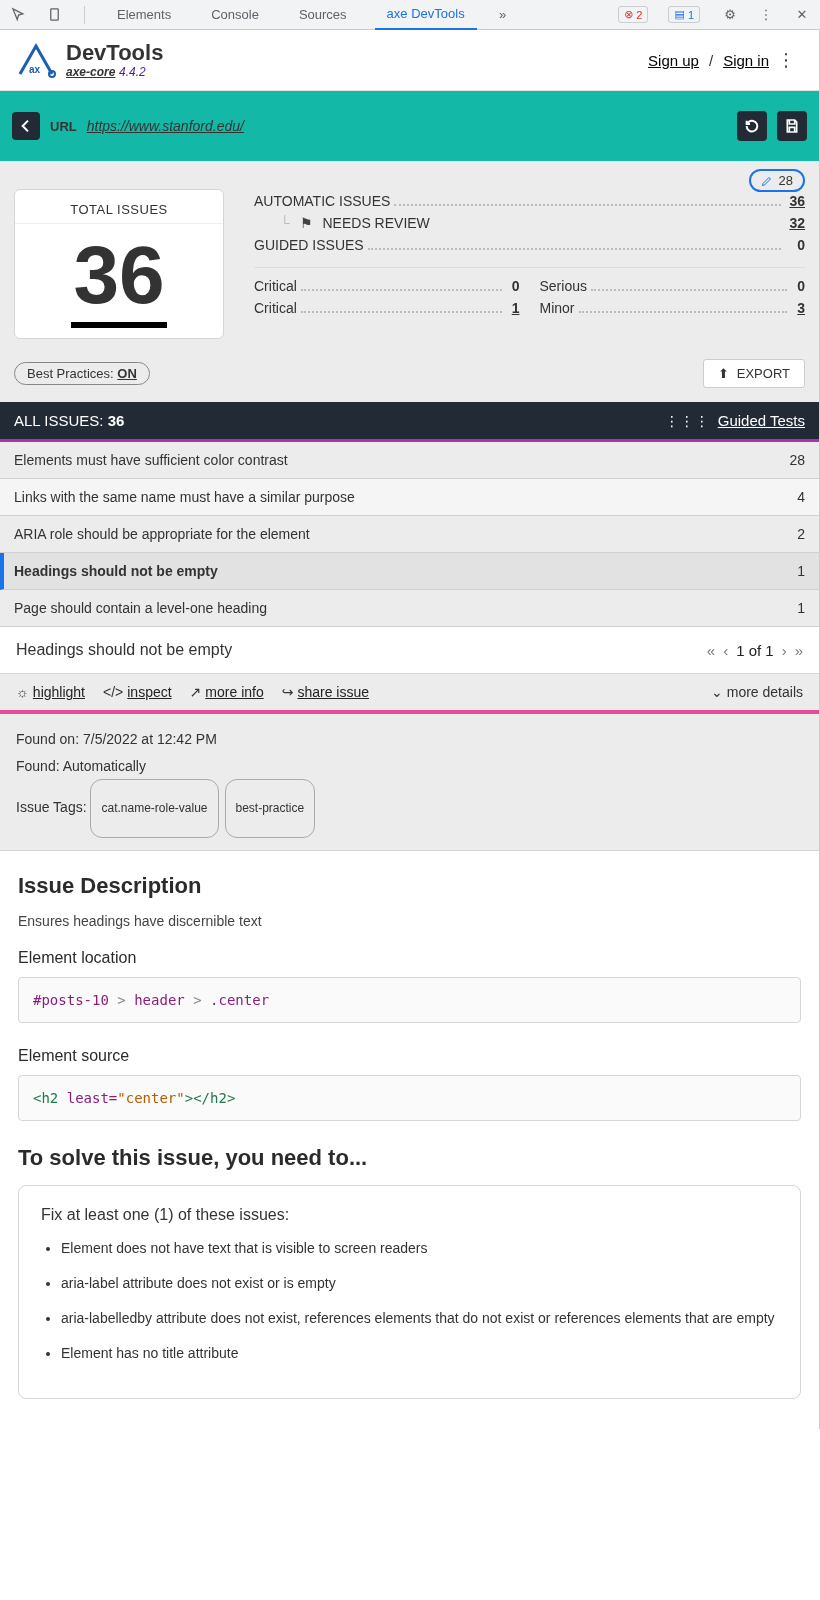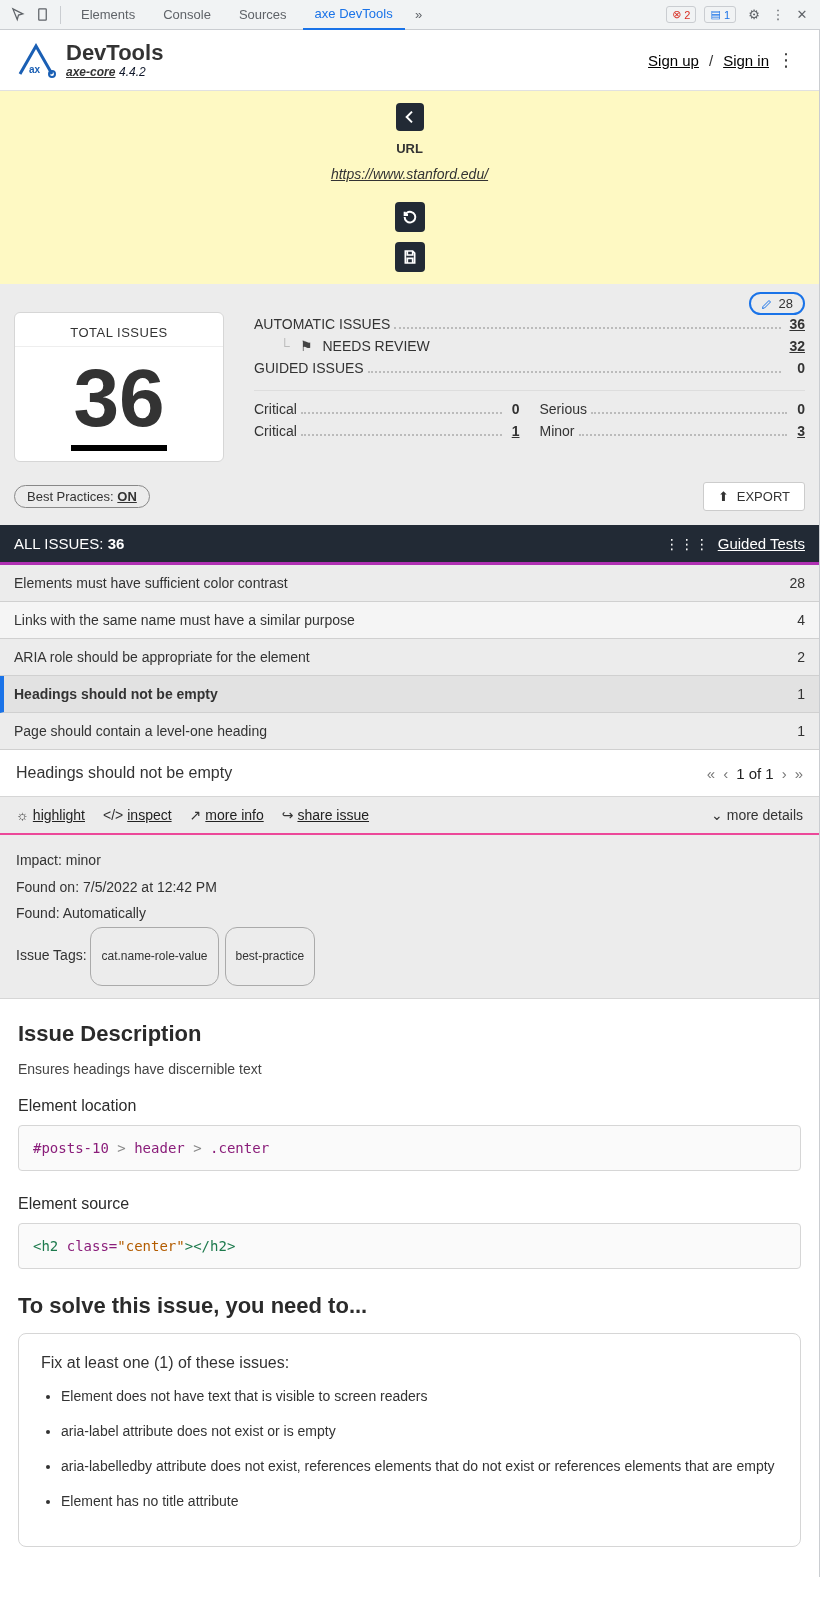--- a/index.html
+++ b/index.html
@@ -1,44 +1,44 @@
 <!DOCTYPE html>
 <html><head>
 <meta charset="utf-8">
 <style>
 * { box-sizing: border-box; margin: 0; padding: 0; }
 body { font-family: -apple-system, BlinkMacSystemFont, "Segoe UI", Helvetica, Arial, sans-serif; font-size: 13px; color: #333; background: #fff; width: 820px; }
 
 
-.devtools-tabs { display: flex; align-items: center; height: 30px; background: #f1f3f4; border-bottom: 1px solid #cacdd1; padding: 0 8px; gap: 4px; }
+.devtools-tabs { display: flex; align-items: center; height: 30px; background: #f1f3f4; border-bottom: 1px solid #cacdd1; padding: 0 8px; gap: 16px; }
 .devtools-tabs .icon-btn { width: 20px; height: 20px; display: flex; align-items: center; justify-content: center; color: #5f6368; }
 .devtools-tabs .sep { width: 1px; height: 18px; background: #cacdd1; margin: 0 4px; }
 .devtools-tabs .tab { padding: 0 12px; height: 30px; display: flex; align-items: center; color: #5f6368; cursor: pointer; }
 .devtools-tabs .tab.active { color: #1a73e8; border-bottom: 2px solid #1a73e8; }
 .devtools-tabs .spacer { flex: 1; }
 .devtools-tabs .badge { display: flex; align-items: center; gap: 3px; font-size: 11px; padding: 1px 5px; border-radius: 3px; border: 1px solid #cacdd1; margin-right: 4px; }
 .devtools-tabs .badge.err { color: #d93025; }
 .devtools-tabs .badge.msg { color: #1a73e8; }
 
 
 .panel { border-right: 1px solid #cacdd1; }
 .header { display: flex; align-items: center; padding: 10px 16px; border-bottom: 1px solid #e1e1e1; }
 .logo-row { display: flex; align-items: center; gap: 10px; }
 .logo-svg { width: 40px; height: 40px; }
 .app-title { font-size: 22px; font-weight: 700; line-height: 1; }
 .app-sub { font-size: 12px; font-style: italic; font-weight: 600; text-decoration: underline; }
-.app-ver { font-size: 12px; font-style: italic; color: #0f172a; }
+.app-ver { font-size: 12px; font-style: italic; color: #4c1d95; }
 .header .spacer { flex: 1; }
 .auth { display: flex; align-items: center; gap: 10px; font-size: 15px; }
 .auth a { color: #000; text-decoration: underline; cursor: pointer; }
 .auth .sep2 { color: #333; }
 .kebab { font-size: 18px; padding: 0 8px; cursor: pointer; }
 
 
-.urlbar { display: flex; align-items: center; background: #fef9c3; padding: 12px 12px; gap: 10px; flex-direction: column; }
+.urlbar { display: flex; align-items: center; background: #14b8a6; padding: 20px 12px; gap: 10px; }
 .urlbar .back { width: 28px; height: 28px; background: #222a35; border-radius: 4px; display: flex; align-items: center; justify-content: center; color: #fff; cursor: pointer; }
 .urlbar .lbl { font-weight: 600; font-size: 13px; }
 .urlbar .url { font-style: italic; text-decoration: underline; cursor: pointer; font-size: 14px; }
 .urlbar .spacer { flex: 1; }
 .urlbar .sq-btn { width: 30px; height: 30px; background: #222a35; border-radius: 4px; display: flex; align-items: center; justify-content: center; color: #fff; cursor: pointer; }
 
 
 .summary { position: relative; padding: 28px 14px 14px; background: #ececec; }
 .pill { position: absolute; top: 8px; right: 14px; border: 2px solid #1a73e8; border-radius: 14px; padding: 2px 10px; font-size: 13px; color: #333; display: flex; align-items: center; gap: 6px; cursor: pointer; }
 .summary-row { display: flex; gap: 30px; }
@@ -82,21 +82,21 @@
 .issue-row .spacer { flex: 1; }
 .issue-row .cnt { font-weight: 400; }
 
 
 .sel-head { display: flex; align-items: center; padding: 14px 16px; font-size: 16px; }
 .sel-head .spacer { flex: 1; }
 .pager { display: flex; align-items: center; gap: 8px; color: #777; font-size: 15px; }
 .pager .cur { color: #222; }
 
 
-.actbar { display: flex; align-items: center; gap: 18px; padding: 10px 16px; background: #ececec; border-top: 1px solid #d6d6d6; border-bottom: 2px solid #ec4899; font-size: 14px; }
+.actbar { display: flex; align-items: center; gap: 18px; padding: 10px 16px; background: #ececec; border-top: 1px solid #d6d6d6; border-bottom: 4px solid #ec4899; font-size: 14px; }
 .actbar a { text-decoration: underline; color: #222; cursor: pointer; }
 .actbar .ic { margin-right: 4px; }
 .actbar .spacer { flex: 1; }
 
 
 .meta { padding: 12px 16px; background: #ececec; border-bottom: 1px solid #d6d6d6; font-size: 14px; line-height: 1.9; }
 .meta .k { color: #333; }
 .tags { display: inline-flex; gap: 6px; vertical-align: middle; }
 .tag { border: 1px solid #aaa; border-radius: 12px; padding: 17px 10px; font-size: 12px; }
 
@@ -313,21 +313,20 @@
   <div class="actbar">
     <span><span class="ic">☼</span><a>highlight</a></span>
     <span><span class="ic">&lt;/&gt;</span><a>inspect</a></span>
     <span><span class="ic">↗</span><a>more info</a></span>
     <span><span class="ic">↪</span><a>share issue</a></span>
     <span class="spacer"></span>
     <span><span>⌄</span> <span>more details</span></span>
   </div>
 
   <div class="meta">
-    <div><span class="k">Impact:</span> <span>minor</span></div>
     <div><span class="k">Found on:</span> <span>7/5/2022 at 12:42 PM</span></div>
     <div><span class="k">Found:</span> <span>Automatically</span></div>
     <div><span class="k">Issue Tags:</span>
       <span class="tags">
         <span class="tag">cat.name-role-value</span>
         <span class="tag">best-practice</span>
       </span>
     </div>
   </div>
 
@@ -339,21 +338,21 @@
     <div class="code">
       <span class="sel-id">#posts-10</span>
       <span class="gt"> </span><span class="gt">&gt;</span><span class="gt"> </span>
       <span class="sel-id">header</span>
       <span class="gt"> </span><span class="gt">&gt;</span><span class="gt"> </span>
       <span class="cls">.center</span>
     </div>
 
     <h3>Element source</h3>
     <div class="code">
-      <span class="tagc">&lt;h2 </span><span class="attr">class=</span><span class="str">"center"</span><span class="tagc">&gt;&lt;/</span><span class="tagc">h2&gt;</span>
+      <span class="tagc">&lt;h2 </span><span class="attr">least=</span><span class="str">"center"</span><span class="tagc">&gt;&lt;/</span><span class="tagc">h2&gt;</span>
     </div>
 
     <h2>To solve this issue, you need to...</h2>
     <div class="solvebox">
       <div class="fh">Fix at least one (1) of these issues:</div>
       <ul>
         <li>Element does not have text that is visible to screen readers</li>
         <li>aria-label attribute does not exist or is empty</li>
         <li>aria-labelledby attribute does not exist, references elements that do not exist or references elements that are empty</li>
         <li>Element has no title attribute</li>

